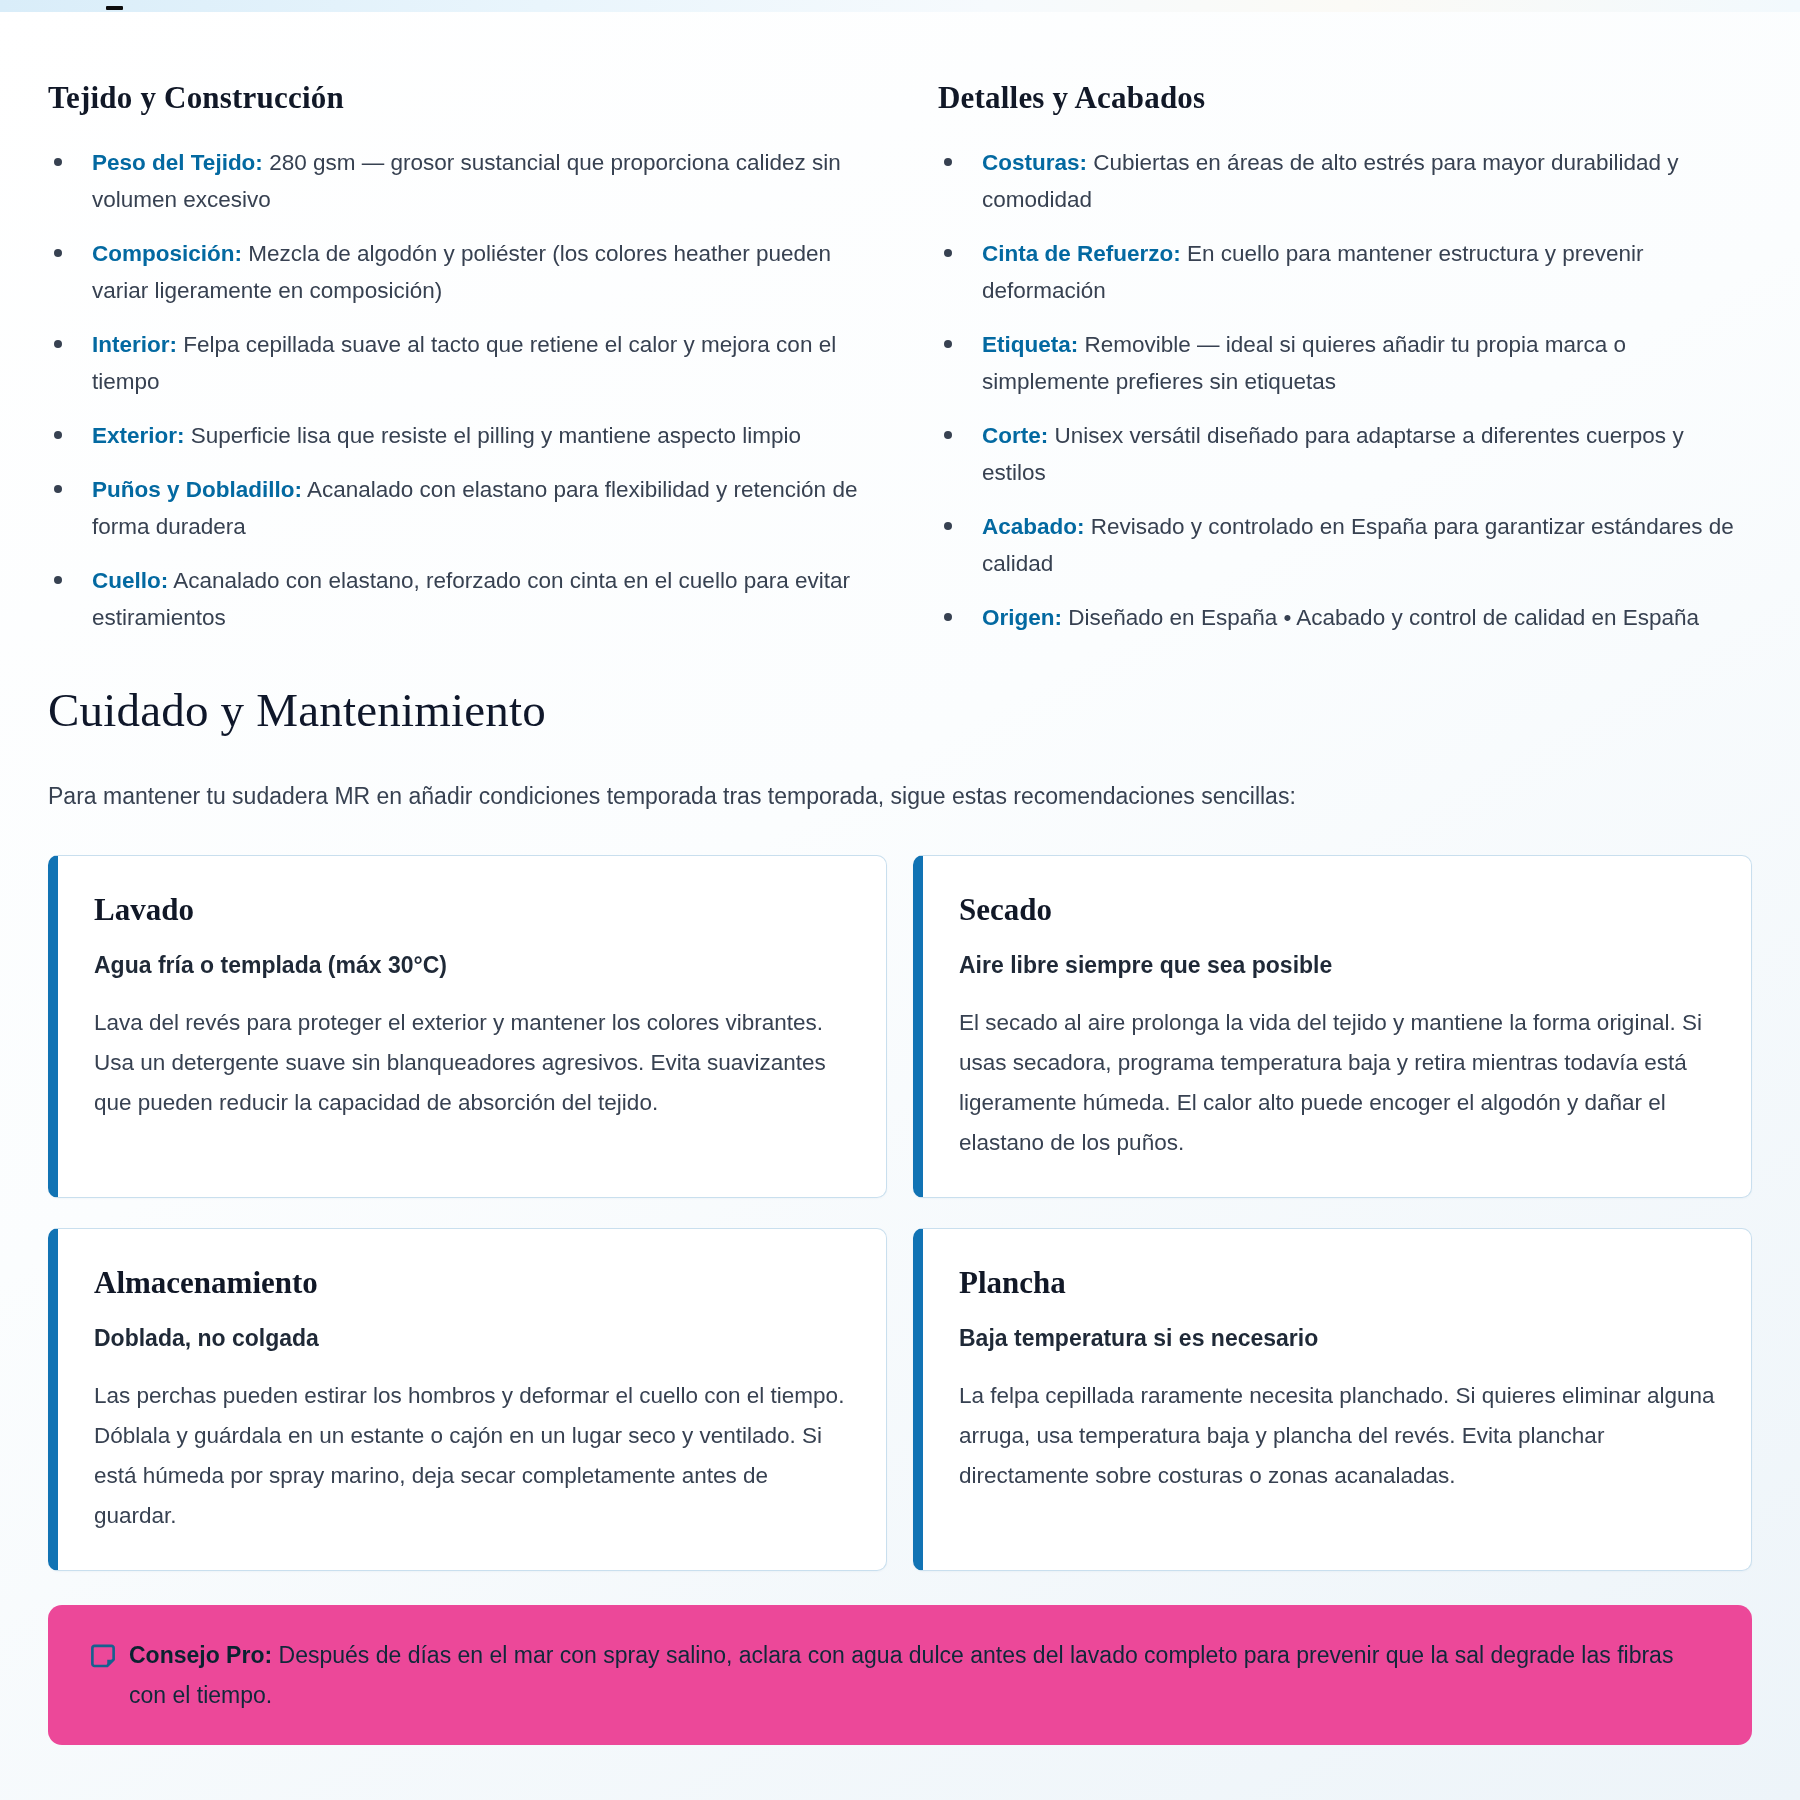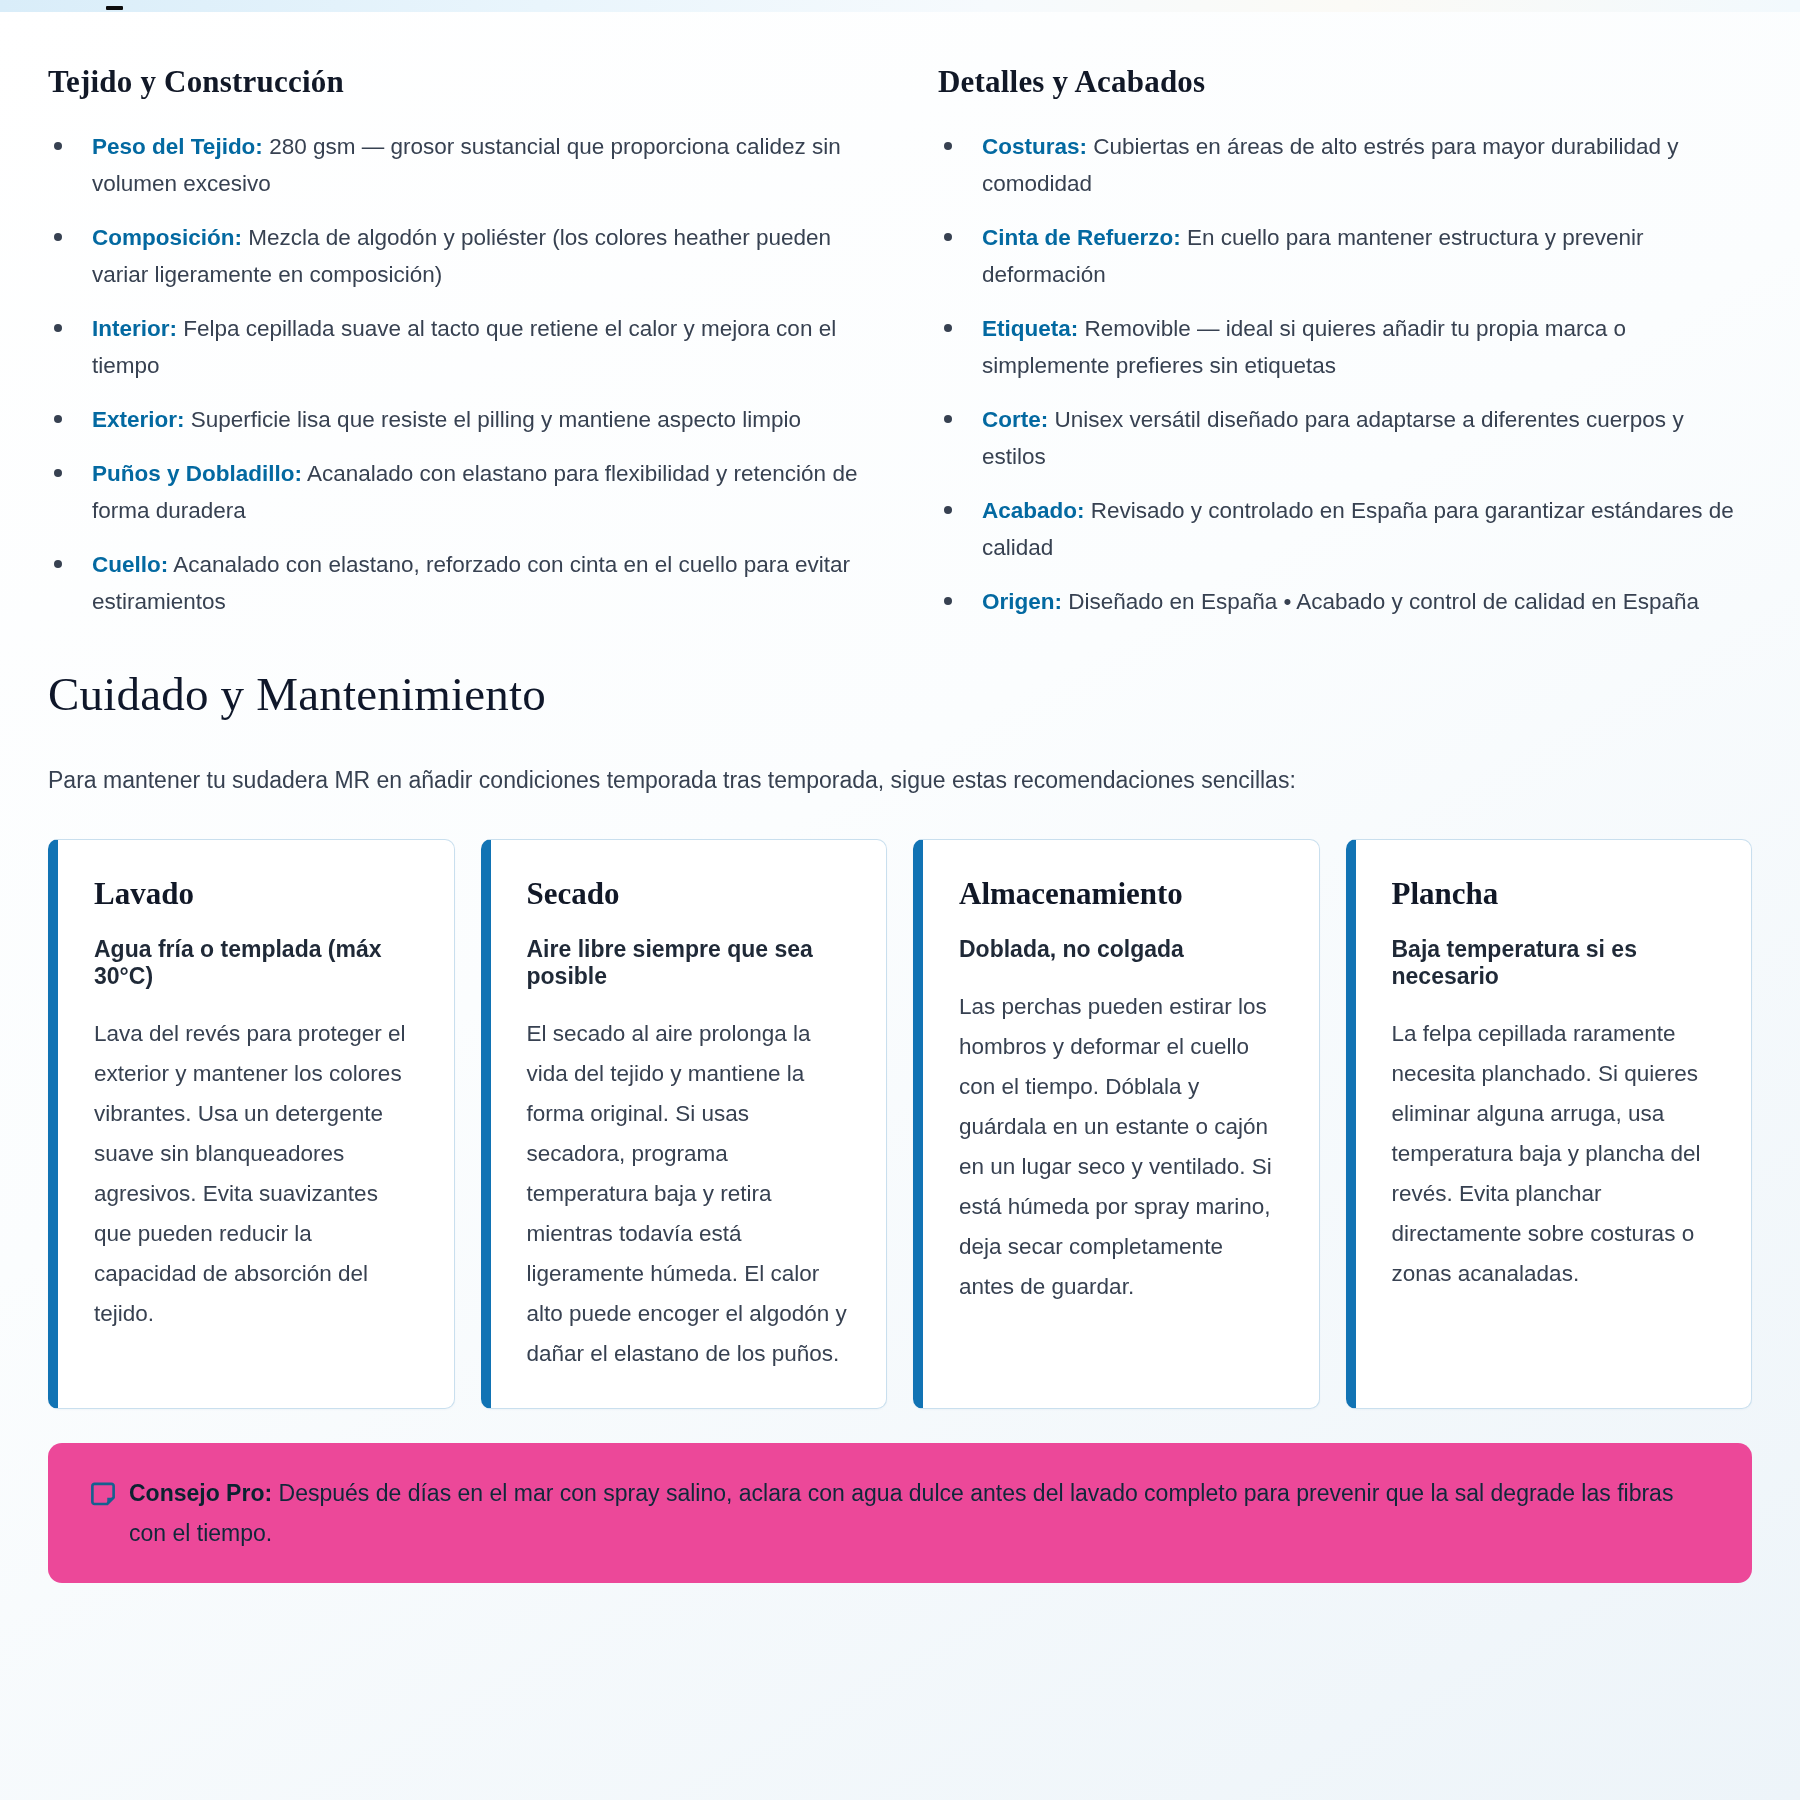--- a/index.html
+++ b/index.html
@@ -11,21 +11,21 @@
     overflow: hidden;
     position: relative;
   }
   
   .top-strip {
     position: absolute; top: 0; left: 0; width: 1800px; height: 12px;
     background: linear-gradient(90deg, #d9edf9 0%, #e9f5fc 30%, #f6fafd 55%, #fbfaf6 75%, #f2f9fd 100%);
   }
   .top-dash { position: absolute; top: 6px; left: 106px; width: 17px; height: 4px; background: #0c0c0c; border-radius: 1px; }
 
-  main { padding: 52px 48px 0 48px; }
+  main { padding: 68px 48px 0 48px; }
 
   
   .specs-grid { display: grid; grid-template-columns: 1fr 1fr; column-gap: 76px; }
   .spec-heading {
     font-family: "Liberation Serif", serif;
     font-size: 31px; font-weight: 700; color: #111827;
     margin: 12px 0 28px 0; letter-spacing: 0.2px;
   }
   .spec-list { list-style: none; }
   .spec-item {
@@ -39,21 +39,21 @@
   .spec-item strong { color: #0369a1; font-weight: 700; }
 
   
   .care-heading {
     font-family: "Liberation Serif", serif;
     font-size: 47px; font-weight: 400; color: #0f172a;
     margin-top: 30px; letter-spacing: 0.2px;
   }
   .care-intro { font-size: 23px; line-height: 34px; margin-top: 42px; color: #374151; }
 
-  .care-grid { display: grid; grid-template-columns: 1fr 1fr 1fr 1fr; column-gap: 26px; row-gap: 30px; margin-top: 42px; }
+  .care-grid { display: grid; grid-template-columns: 1fr 1fr; column-gap: 26px; row-gap: 30px; margin-top: 42px; }
   .care-card {
     background: #ffffff;
     border: 1.5px solid #c9dfee;
     border-left: 10px solid #1173b4;
     border-radius: 10px;
     padding: 32px 36px 34px 36px;
     min-height: 318px;
     box-shadow: 0 1px 2px rgba(30, 80, 120, 0.04);
   }
   .card-title {

